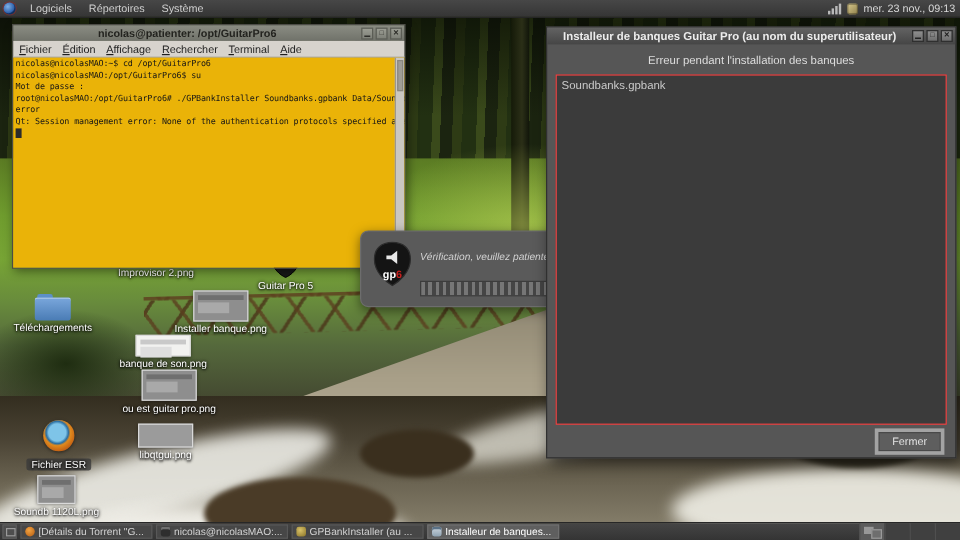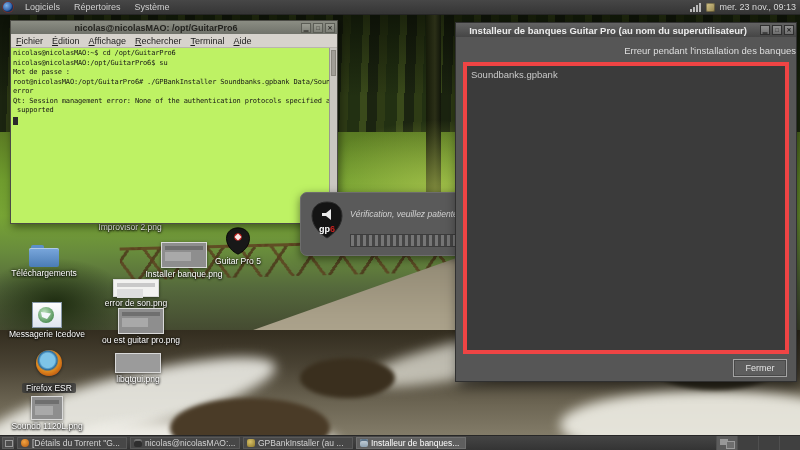--- a/index.html
+++ b/index.html
@@ -67,21 +67,21 @@
       display:flex;align-items:center;font-size:9px;font-weight:bold;color:#23231f;}
   .term-title .ttext{flex:1;text-align:center;white-space:nowrap;overflow:hidden;}
   .winbtn{width:10px;height:10px;margin-right:2px;flex:none;border:1px solid #5b5d55;
       background:linear-gradient(#9a9c92,#7e8078);font-size:6px;line-height:8px;
       text-align:center;color:#2a2a26;box-sizing:border-box;}
   .term-menu{height:13px;background:#d7d3cd;border-bottom:1px solid #b9b5af;
       display:flex;align-items:center;gap:9px;padding-left:5px;
       font-size:9px;color:#1e1e1e;}
   .term-menu span{display:inline-block;}
   .term-menu span::first-letter{text-decoration:underline;}
-  .term-body{flex:1;background:#bef264;position:relative;overflow:hidden;
+  .term-body{flex:1;background:#eab308;position:relative;overflow:hidden;
       font-family:"DejaVu Sans Mono",monospace;font-size:7px;line-height:9.5px;
       color:#161616;padding:1px 9px 0 2px;}
   .tline{white-space:pre;letter-spacing:-0.15px;}
   .tcursor{width:5px;height:8px;background:#2b2b2b;margin-top:1px;}
   .term-scroll{position:absolute;right:0;top:0;bottom:0;width:7px;background:#cac7c1;
       border-left:1px solid #9a978f;}
   .term-thumb{position:absolute;right:1px;top:2px;width:5px;height:26px;background:#a09d96;border:1px solid #8a877f;box-sizing:border-box;}
 
   
   .dicon{position:absolute;z-index:2;width:88px;text-align:center;}
@@ -132,25 +132,25 @@
   
   .dialog{position:absolute;left:455px;top:22px;width:340px;height:358px;z-index:10;
       border:1px solid #303030;background:#565656;box-shadow:3px 4px 12px rgba(0,0,0,.55);
       display:flex;flex-direction:column;}
   .dlg-title{height:14px;background:linear-gradient(#636363,#454545);
       display:flex;align-items:center;font-size:9.5px;font-weight:bold;color:#ececec;}
   .dlg-title .ttext{flex:1;text-align:center;white-space:nowrap;overflow:hidden;}
   .dwinbtn{width:10px;height:10px;margin-right:2px;flex:none;border:1px solid #2f2f2f;
       background:linear-gradient(#8f8f8f,#6e6e6e);font-size:6px;line-height:8px;
       text-align:center;color:#1c1c1c;box-sizing:border-box;}
-  .dlg-msg{text-align:right;font-size:9.5px;color:#dedede;margin:8px 0 6px;}
-  .dlg-list{flex:1;margin:0 7px;background:#3b3b3b;border:4px solid #ef4444;
+  .dlg-msg{text-align:center;font-size:9.5px;color:#dedede;margin:8px 0 6px;}
+  .dlg-list{flex:1;margin:0 7px;background:#3b3b3b;border:1px solid #ef4444;
       font-size:9.5px;color:#c9c9c9;padding:3px 4px;overflow:hidden;}
   .dlg-btnrow{height:27px;display:flex;align-items:center;justify-content:flex-end;padding-right:9px;}
-  .btn{min-width:40px;height:16px;background:#5e5e5e;border:1px solid #a3a3a3;
+  .btn{min-width:40px;height:16px;background:#5e5e5e;border:3px solid #a3a3a3;
       box-shadow:inset 0 0 0 1px #494949;color:#e3e3e3;font-size:9px;
       display:flex;align-items:center;justify-content:center;padding:0 6px;cursor:default;}
 
   
   .taskbar{position:absolute;left:0;bottom:0;width:800px;height:14px;z-index:20;
       background:linear-gradient(#454545,#343434);border-top:1px solid #272727;
       display:flex;align-items:center;font-size:8.5px;color:#d2d2d2;}
   .showdesk{width:12px;height:12px;margin:0 3px 0 2px;background:#4e4e4e;border:1px solid #5d5d5d;
       box-sizing:border-box;position:relative;}
   .showdesk::after{content:"";position:absolute;left:2px;top:2px;width:6px;height:5px;
@@ -195,82 +195,77 @@
   </div>
 
   <div class="dicon" style="left:0px;top:245px;">
     <div class="dglyph g-folder"></div>
     <div class="dlabel">Téléchargements</div>
   </div>
   <div class="dicon" style="left:86px;top:197px;">
     <div class="dglyph g-thumb small"></div>
     <div class="dlabel">Improvisor 2.png</div>
   </div>
-  <div class="dicon" style="left:194px;top:227px;text-align:center;">
+  <div class="dicon" style="left:194px;top:204px;text-align:center;">
     <div class="dglyph g-pick">
       <svg width="26" height="28" viewBox="0 0 30 34">
         <path d="M15,1 C23,1 29,6 29,14 C29,24 20,31 15,33 C10,31 1,24 1,14 C1,6 7,1 15,1 Z" fill="#181818" stroke="#000"></path>
         <circle cx="15" cy="12" r="4.5" fill="#c8201e"></circle>
         <rect x="12" y="9" width="6" height="6" fill="#fff" transform="rotate(45 15 12)" opacity="0.9"></rect>
       </svg>
     </div>
     <div class="dlabel">Guitar Pro 5</div>
   </div>
   <div class="dicon" style="left:100px;top:242px;margin-left:40px;">
     <div class="dglyph g-thumb"></div>
     <div class="dlabel">Installer banque.png</div>
   </div>
   <div class="dicon" style="left:92px;top:279px;">
     <div class="dglyph g-thumb white" style="height:16px;"></div>
-    <div class="dlabel">error de son.png</div>
-  </div>
-  <div class="dicon" style="left:3px;top:302px;">
-    <div class="dglyph g-env"></div>
-    <div class="dlabel">Messagerie Icedove</div>
+    <div class="dlabel">banque de son.png</div>
   </div>
   <div class="dicon" style="left:97px;top:308px;">
     <div class="dglyph g-thumb"></div>
     <div class="dlabel">ou est guitar pro.png</div>
   </div>
   <div class="dicon" style="left:5px;top:350px;">
     <div class="dglyph g-fox"></div>
-    <div class="dlabel plate">Firefox ESR</div>
+    <div class="dlabel plate">Fichier ESR</div>
   </div>
   <div class="dicon" style="left:94px;top:353px;">
     <div class="dglyph g-thumb plain" style="height:18px;background:#9b9b9b;"></div>
     <div class="dlabel">libqtgui.png</div>
   </div>
   <div class="dicon" style="left:3px;top:396px;">
     <div class="dglyph g-thumb small"></div>
     <div class="dlabel">Soundb 1120L.png</div>
   </div>
 
   <div class="term">
     <div class="term-title">
-      <span class="ttext">nicolas@nicolasMAO: /opt/GuitarPro6</span>
+      <span class="ttext">nicolas@patienter: /opt/GuitarPro6</span>
       <span class="winbtn">▁</span>
       <span class="winbtn">□</span>
       <span class="winbtn">✕</span>
     </div>
     <div class="term-menu">
       <span>Fichier</span>
       <span>Édition</span>
       <span>Affichage</span>
       <span>Rechercher</span>
       <span>Terminal</span>
       <span>Aide</span>
     </div>
     <div class="term-body">
       <div class="tline">nicolas@nicolasMAO:~$ cd /opt/GuitarPro6</div>
       <div class="tline">nicolas@nicolasMAO:/opt/GuitarPro6$ su</div>
       <div class="tline">Mot de passe : </div>
       <div class="tline">root@nicolasMAO:/opt/GuitarPro6# ./GPBankInstaller Soundbanks.gpbank Data/Soundb</div>
       <div class="tline">error</div>
       <div class="tline">Qt: Session management error: None of the authentication protocols specified are</div>
-      <div class="tline"> supported</div>
       <div class="tcursor"></div>
       <div class="term-scroll">
         <div class="term-thumb"></div>
       </div>
     </div>
   </div>
 
   <div class="popup">
     <div class="popup-logo">
       <svg width="32" height="38" viewBox="0 0 32 38">

